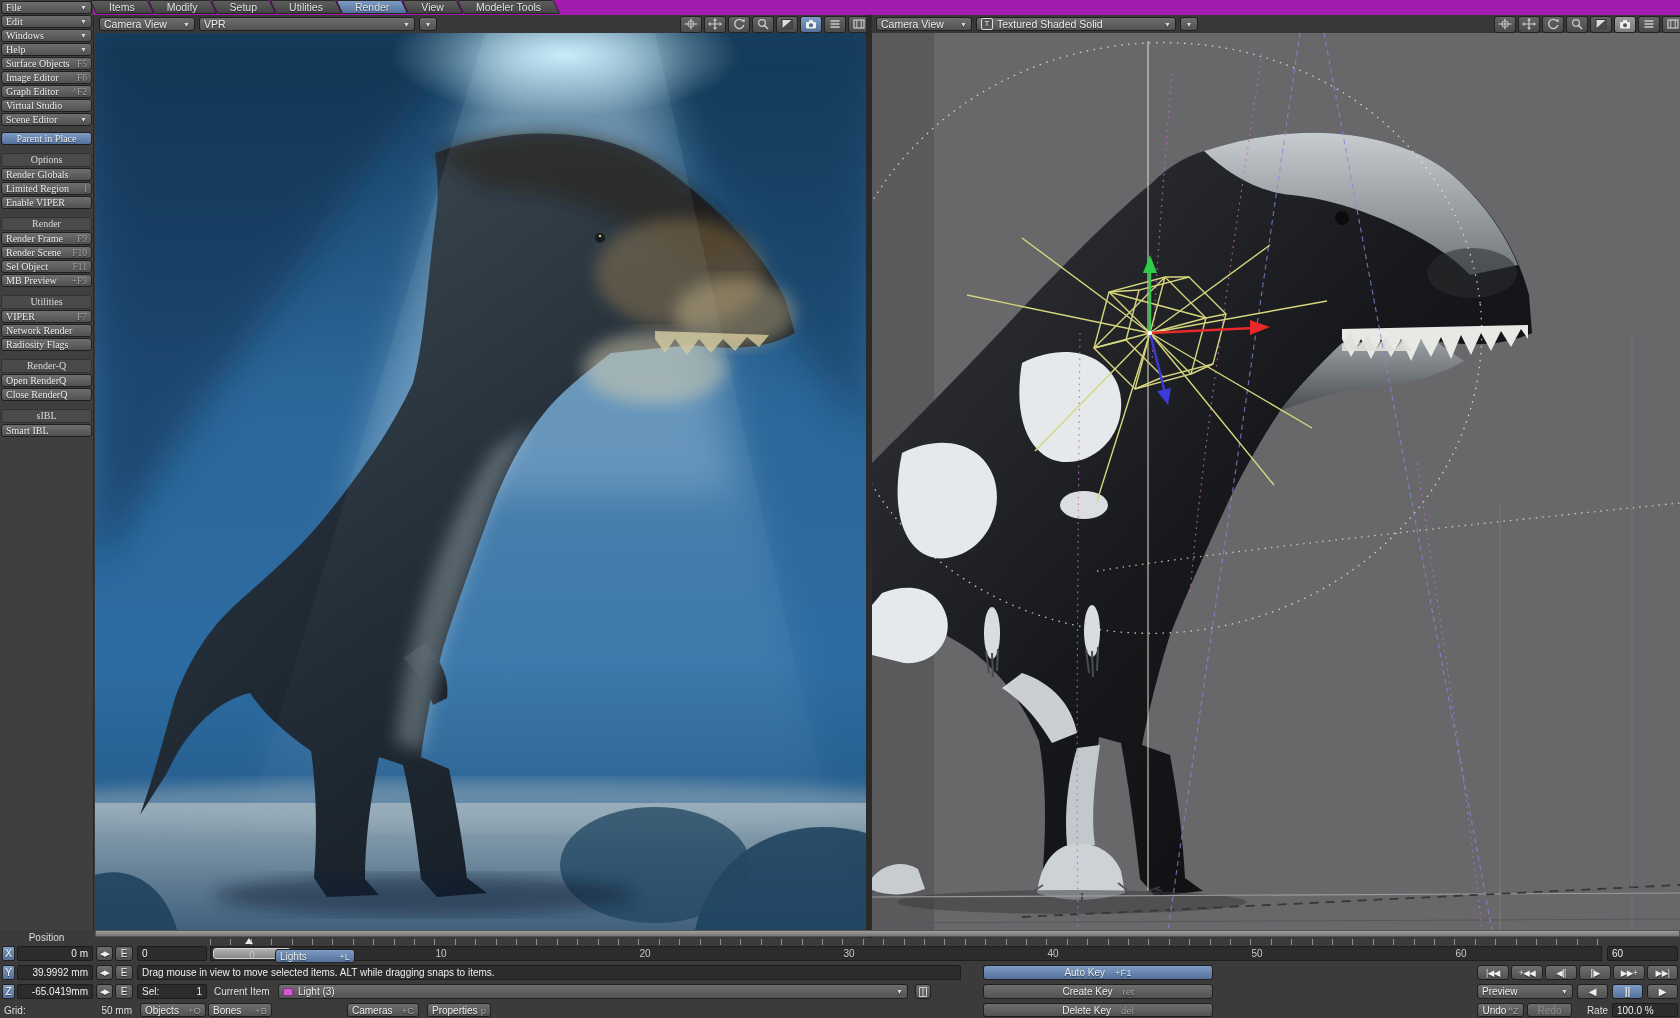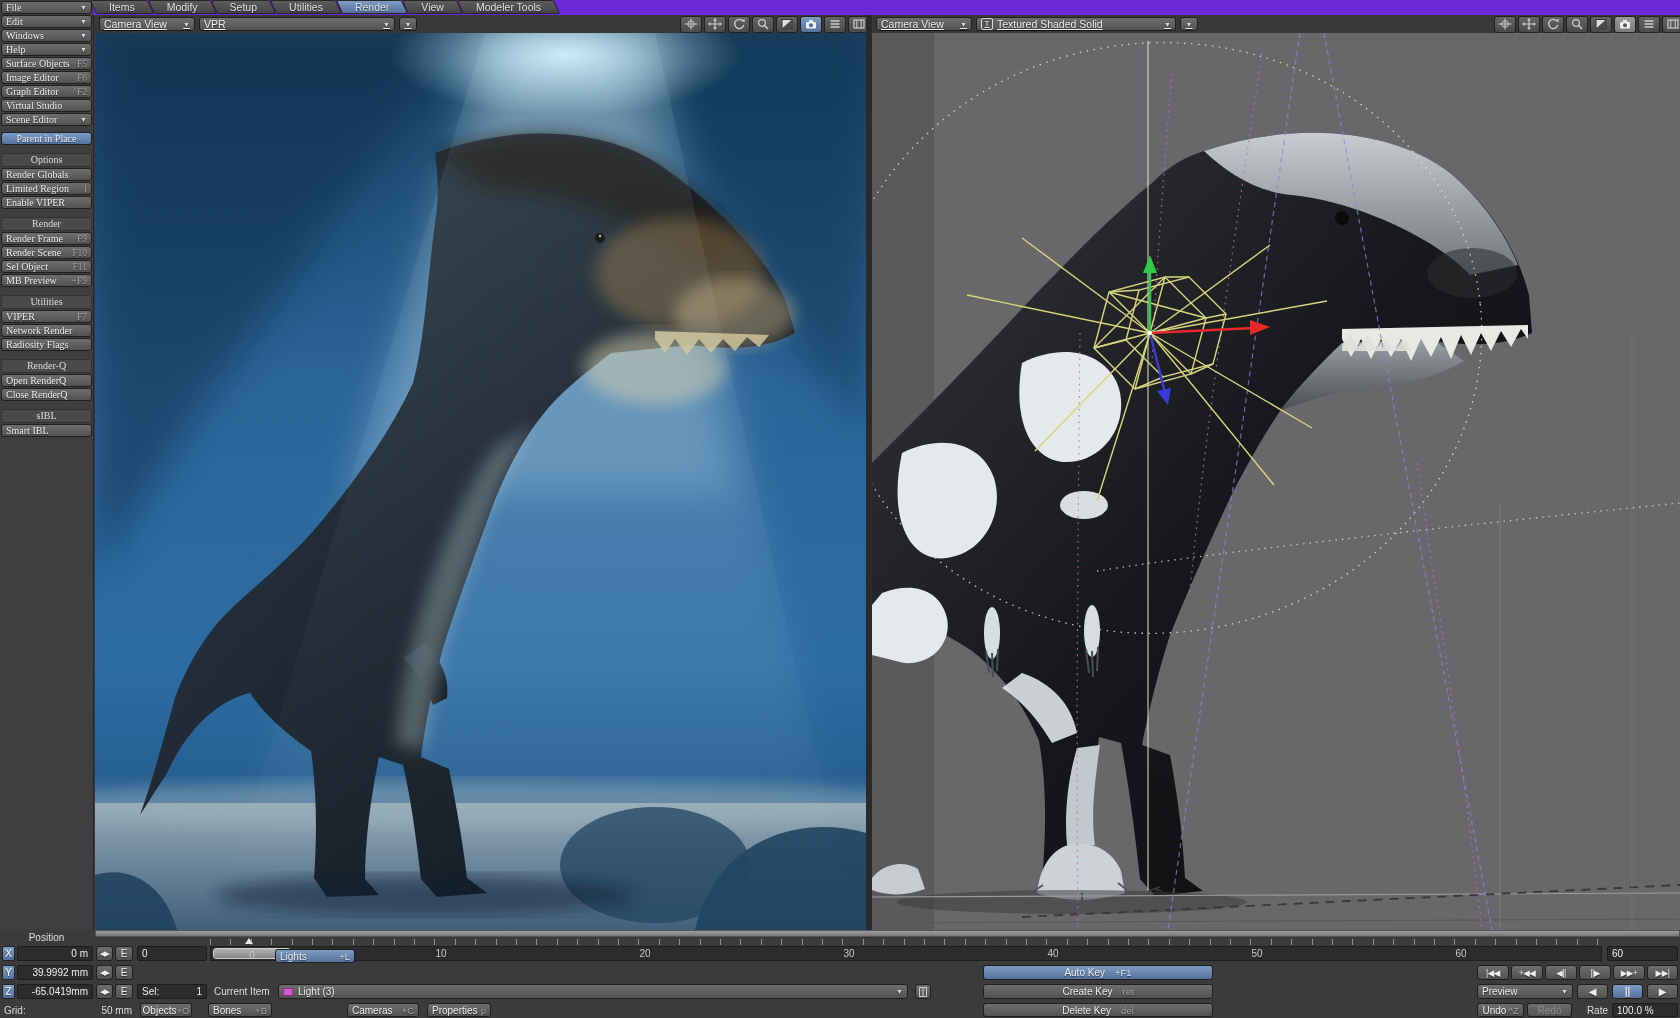--- a/index.html
+++ b/index.html
@@ -18,32 +18,32 @@
          display:flex;align-items:center;padding:0 4px;box-sizing:border-box;}
   .dd{color:#d8d8d8;font-size:7px;margin-left:4px;}
   
   #sidebar{position:absolute;left:0;top:0;width:93px;height:930px;background:#3f3f3f;
            border-right:1px solid #262626;padding:0;font-family:Liberation Serif, serif;}
   .sb-btn{height:13px;margin:1px 1px 1px 1px;font-size:10px;line-height:12px;}
   .sb-head{height:12px;margin:8px 1px 1px 1px;background:#4a4a4a;border:1px solid #323232;
            border-radius:3px;text-align:center;line-height:11px;color:#dcdcdc;}
   .sb-center{justify-content:center;}
   
-  #tabs{position:absolute;left:93px;top:0;width:1587px;height:15px;background:#6d28d9;}
+  #tabs{position:absolute;left:93px;top:0;width:1587px;height:15px;background:#a21caf;}
   .tab{position:relative;float:left;height:14px;line-height:14px;padding:0 13px;margin:0 3px;
        color:#e2e2e2;font-size:10.5px;cursor:default;}
   .tab::before{content:"";position:absolute;top:0;bottom:0;left:-3px;right:-3px;
        background:linear-gradient(#5c5c5c,#454545);border:1px solid #262626;border-radius:2px;
        transform:skewX(25deg);z-index:0;}
   .tab.active::before{background:linear-gradient(#7e9cc4,#54719c);}
   .tab span{position:relative;z-index:1;text-shadow:0 1px 1px rgba(0,0,0,.55);}
   
   .vph{position:absolute;top:15px;height:18px;background:#383838;border-bottom:1px solid #222;
        display:flex;align-items:center;padding:0 4px;}
-  .vh-btn{height:14px;font-size:10.5px;margin-right:4px;text-decoration:underline;}
+  .vh-btn{height:14px;font-size:10.5px;margin-right:4px;}
   .icon-btn{width:20px;height:15px;background:linear-gradient(#646464,#4b4b4b);border:1px solid #222;
        border-radius:3px;display:flex;align-items:center;justify-content:center;margin-left:2px;}
   .spacer{flex:1;}
   .tbadge{display:inline-block;width:10px;height:10px;border:1px solid #ddd;border-radius:2px;
        font-size:8px;line-height:10px;text-align:center;margin-right:4px;color:#fff;background:#555;}
   
   .chip{width:13px;height:15px;border-radius:2px;border:1px solid #222;
         background:linear-gradient(#7e9cc4,#54719c);color:#fff;display:flex;align-items:center;
         justify-content:center;font-size:10px;text-shadow:0 1px 1px rgba(0,0,0,.5);}
   .nudge{font-size:7px;letter-spacing:-1px;justify-content:center;}
@@ -173,21 +173,21 @@
     <div class="tab active"><span>Render</span></div>
     <div class="tab"><span>View</span></div>
     <div class="tab"><span>Modeler Tools</span></div>
   </div>
 
   <div class="vph" style="left:95px;width:771px;">
     <div class="btn vh-btn" style="width:96px;">
         <span>Camera View</span>
         <span class="dd">▼</span>
       </div>
-    <div class="btn vh-btn" style="width:196px;align-items:center;">
+    <div class="btn vh-btn" style="width:216px;align-items:center;">
         <span>VPR</span>
         <span class="dd">▼</span>
       </div>
     <div class="btn vh-btn" style="width:18px;justify-content:center;">
         <span class="dd" style="margin:0;">▼</span>
       </div>
     <div class="spacer"></div>
     <div class="icon-btn">
         <svg width="14" height="12" viewBox="0 0 14 12">
           <circle cx="7" cy="6" r="3.2" fill="none" stroke="#ccc"></circle>
@@ -490,20 +490,23 @@
   <div class="abs chip" style="left:2px;top:965px;">Y</div>
   <div class="abs field rt" style="left:17px;top:965px;width:76px;height:15px;">
       <span>39.9992 mm</span>
     </div>
   <div class="abs btn nudge" style="left:96px;top:965px;width:17px;height:15px;">
       <span>◀▶</span>
     </div>
   <div class="abs btn ctr" style="left:115px;top:965px;width:18px;height:15px;">
       <span>E</span>
     </div>
+  <div class="abs field" style="left:137px;top:965px;width:824px;height:15px;">
+      <span>Drag mouse in view to move selected items. ALT while dragging snaps to items.</span>
+    </div>
   <div class="abs btn blue ctr" style="left:983px;top:965px;width:230px;height:15px;gap:10px;">
       <span>Auto Key</span>
       <span class="key" style="color:#dce6f2;">+F1</span>
     </div>
   <div class="abs btn tr-btn" style="left:1477px;top:965px;width:32px;height:15px;">
       <span>|◀◀</span>
     </div>
   <div class="abs btn tr-btn" style="left:1511px;top:965px;width:32px;height:15px;">
       <span>+◀◀</span>
     </div>
@@ -561,21 +564,21 @@
     </div>
   <div class="abs btn ctr blue" style="left:1612px;top:984px;width:31px;height:15px;font-weight:bold;">
       <span>||</span>
     </div>
   <div class="abs btn ctr" style="left:1647px;top:984px;width:31px;height:15px;">
       <span>▶</span>
     </div>
 
   <div class="abs plain" style="left:4px;top:1003px;width:50px;height:14px;">Grid:</div>
   <div class="abs plain rt" style="left:56px;top:1003px;width:76px;height:14px;">50 mm</div>
-  <div class="abs btn" style="left:140px;top:1003px;width:52px;height:14px;justify-content:center;">
+  <div class="abs btn" style="left:140px;top:1003px;width:66px;height:14px;">
       <span>Objects</span>
       <span class="key">+O</span>
     </div>
   <div class="abs btn" style="left:208px;top:1003px;width:64px;height:14px;">
       <span>Bones</span>
       <span class="key">+B</span>
     </div>
   <div class="abs btn blue" style="left:275px;top:949px;width:80px;height:14px;">
       <span>Lights</span>
       <span class="key" style="color:#dce6f2;">+L</span>

